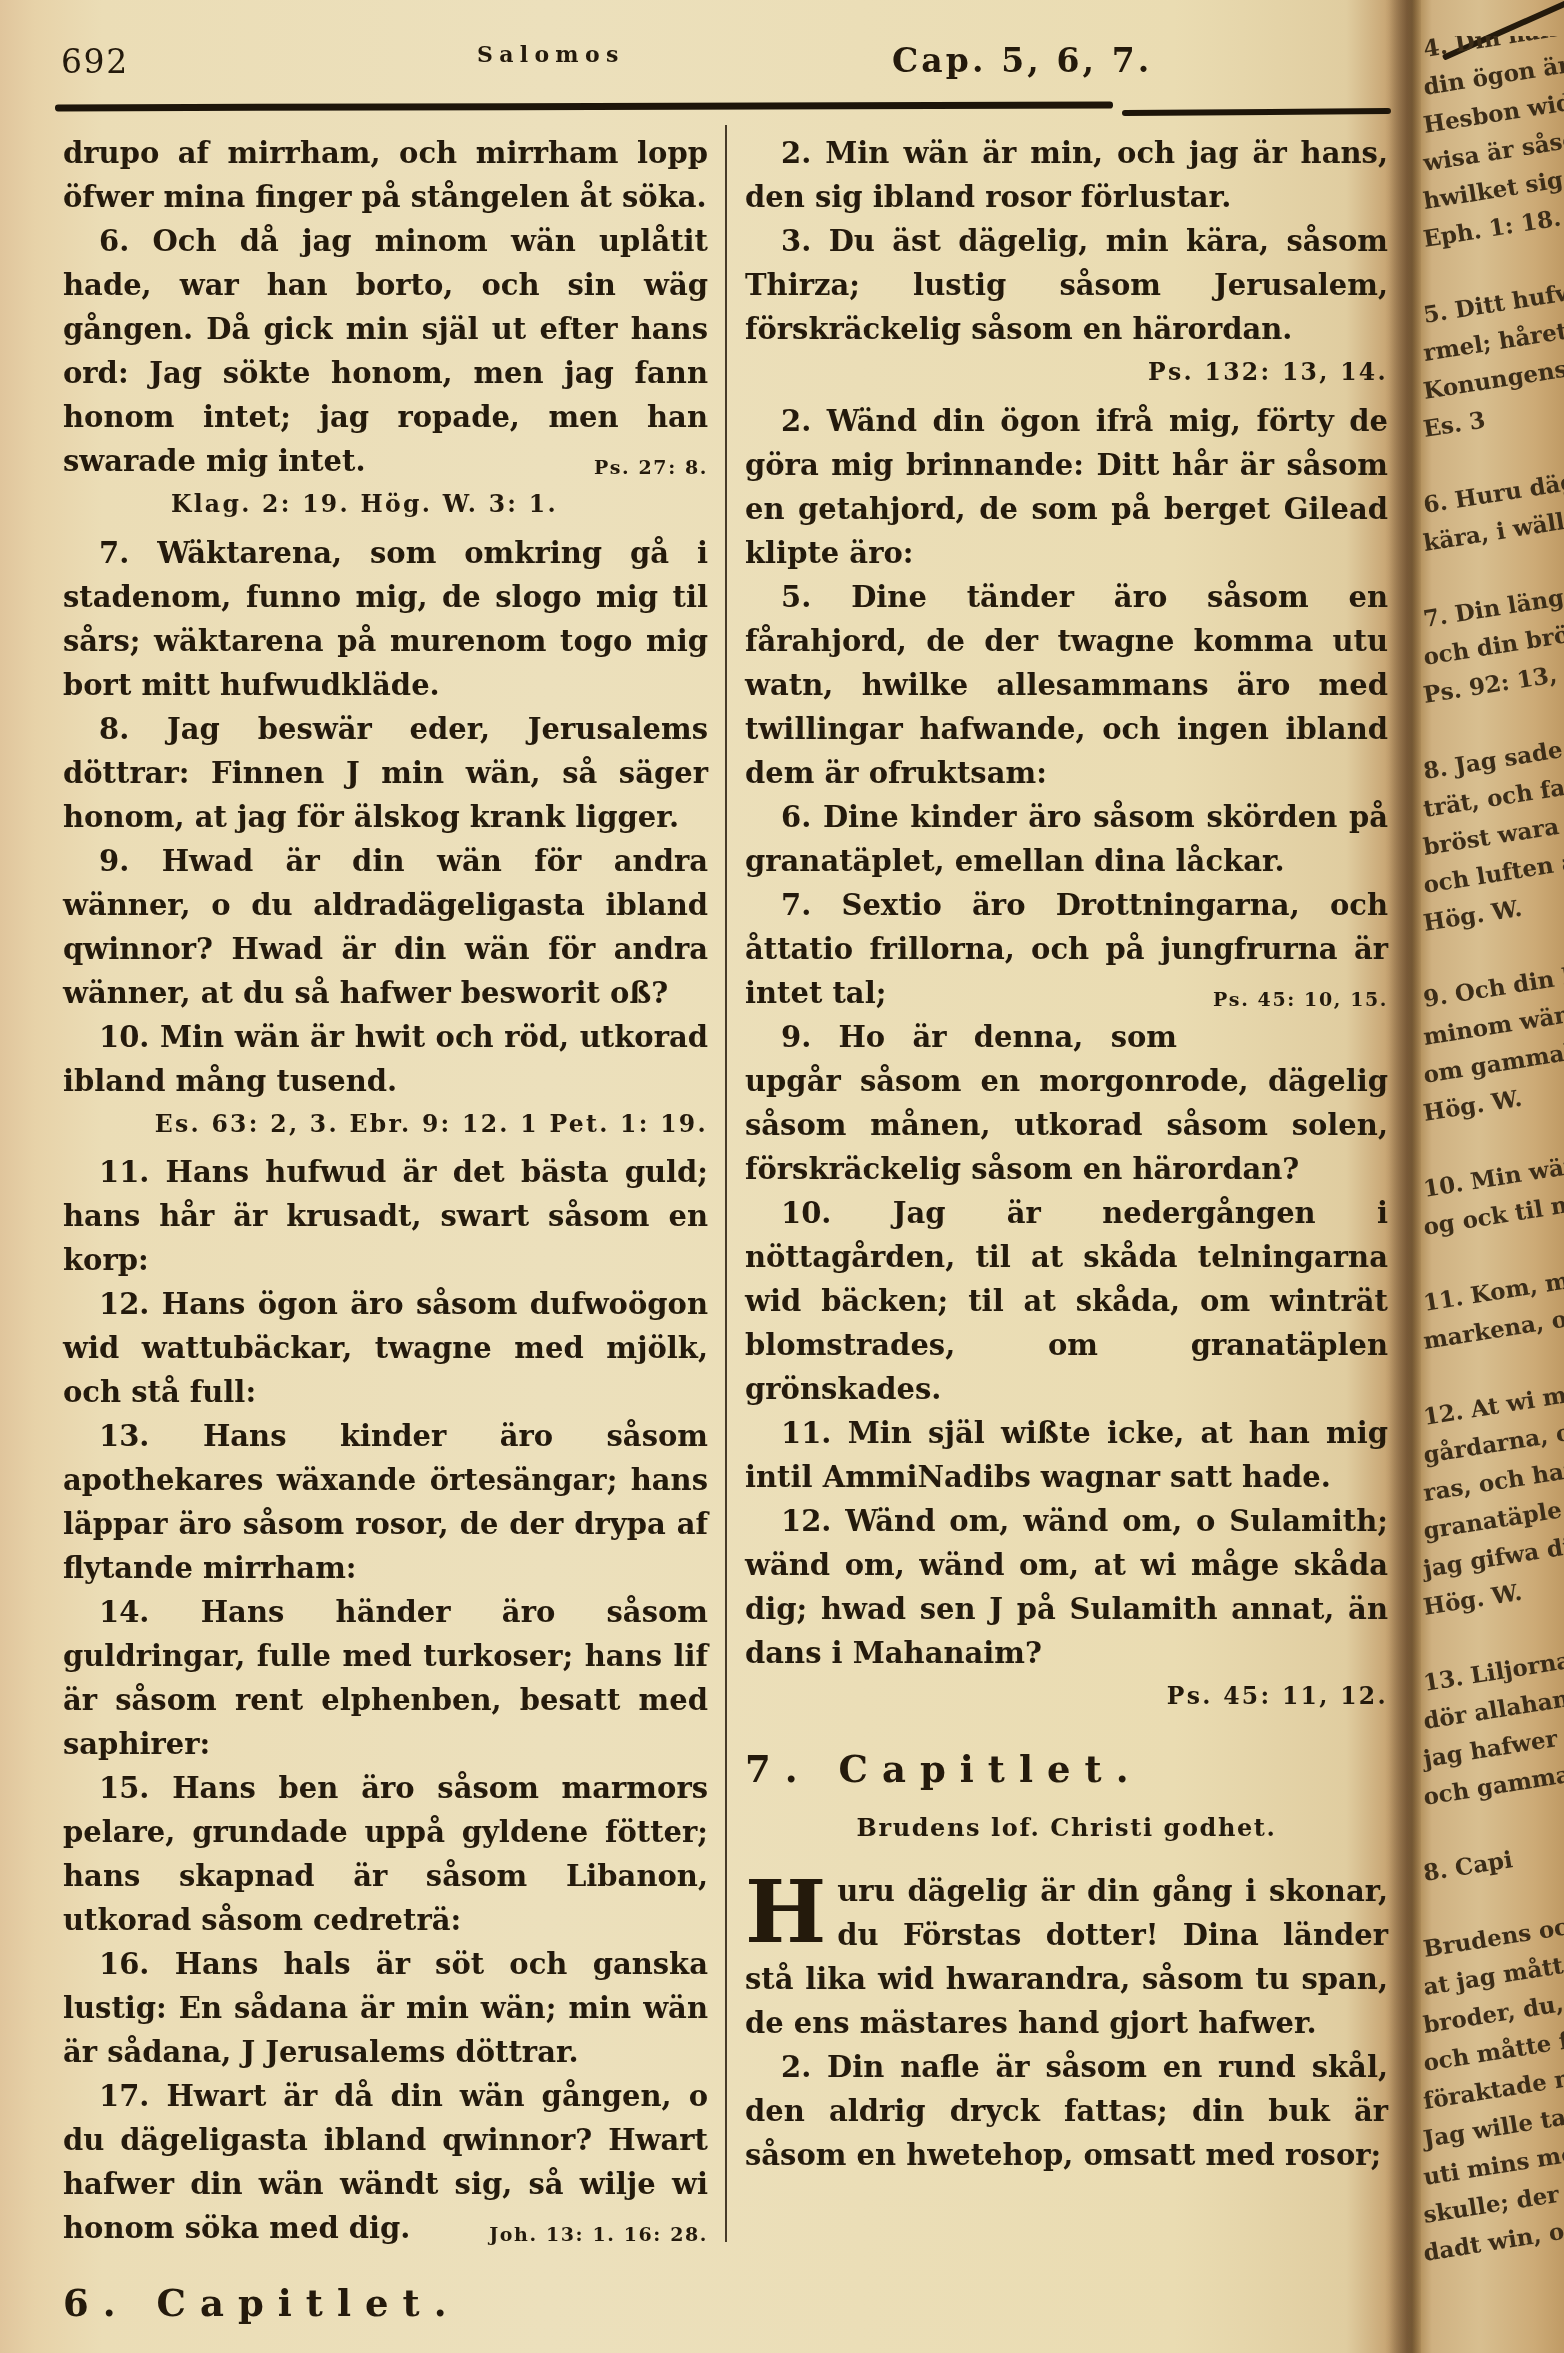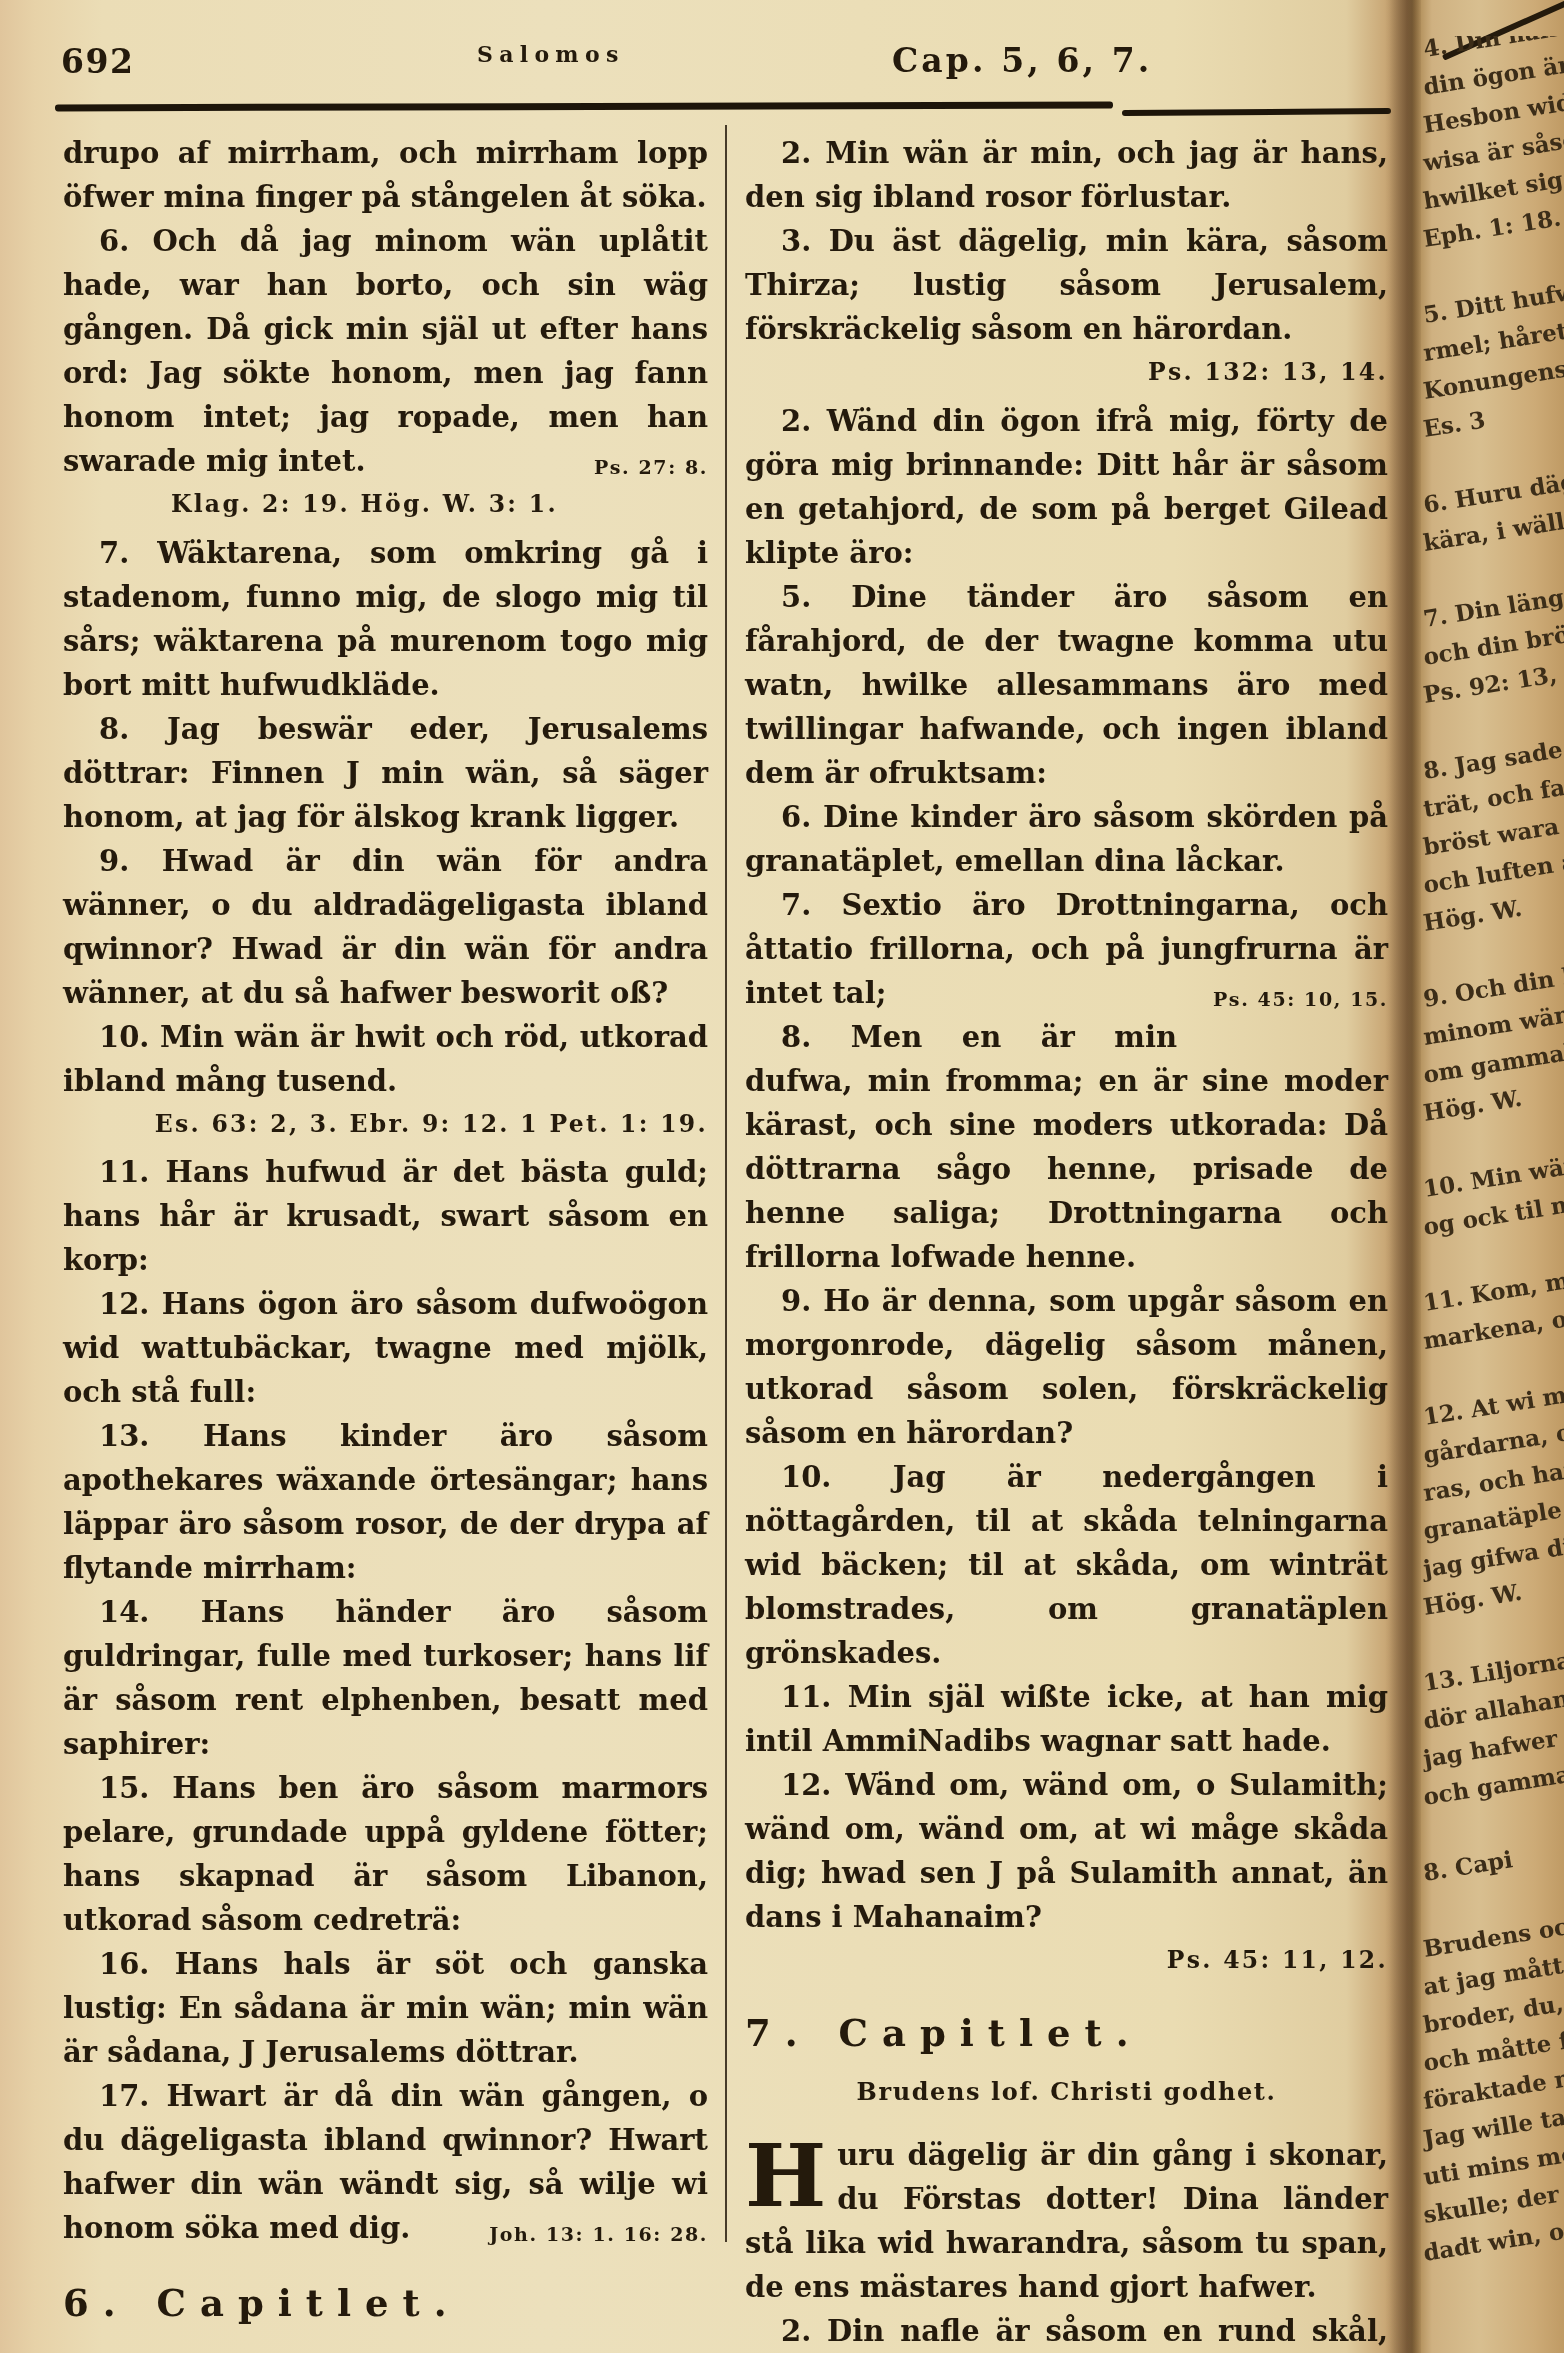--- a/index.html
+++ b/index.html
@@ -5,21 +5,21 @@
   html,body{margin:0;padding:0;}
   body{
     width:1565px;height:2354px;overflow:hidden;position:relative;
     font-family:"DejaVu Serif",serif;color:#241a0c;
     background:linear-gradient(90deg,
       #e0c59c 0px,#e7d2a8 35px,#ebddb6 102px,#ece0bc 548px,
       #eadcb2 1174px,#e0cda0 1346px,#c7a472 1389px,#94714a 1407px,
       #a9854f 1415px,#cfb181 1432px,#d8bf90 1479px,#cdab77 1534px,#bf9a64 1565px);
   }
   
-  .hdr-num{position:absolute;left:61px;top:42px;font-size:33px;font-weight:700;letter-spacing:1.6px;}
+  .hdr-num{position:absolute;left:61px;top:42px;font-size:33px;font-weight:400;letter-spacing:1.6px;}
   .hdr-book{position:absolute;left:477px;top:41px;font-size:22px;font-weight:700;letter-spacing:6.3px;}
   .hdr-cap{position:absolute;left:892px;top:41px;font-size:33px;font-weight:700;letter-spacing:3.1px;}
   .rule-a{position:absolute;left:55px;top:103px;width:1058px;height:7px;background:#1d150a;border-radius:3.1px;transform:rotate(-0.15deg);}
   .rule-b{position:absolute;left:1122px;top:109px;width:269px;height:6.3px;background:#1d150a;border-radius:3.1px;transform:rotate(-0.4deg);}
   
   .col{position:absolute;top:131px;}
   .col-left{left:63px;width:645px;}
   .col-right{left:745px;width:643px;}
   .divider{position:absolute;left:725px;top:125px;width:2.3px;height:2117px;background:#2a1e0f;opacity:.85;}
   .blk{margin:0;text-align:justify;font-size:29px;line-height:44px;font-weight:700;}
@@ -68,21 +68,20 @@
     <p class="blk chapter">6. Capitlet.</p>
   </div>
 <div class="col col-right">
     <p class="blk verse">2. Min wän är min, och jag är hans, den sig ibland rosor förlustar.</p>
     <p class="blk verse">3. Du äst dägelig, min kära, såsom Thirza; lustig såsom Jerusalem, förskräckelig såsom en härordan.</p>
     <p class="blk ref">Ps. 132: 13, 14.</p>
     <p class="blk verse">2. Wänd din ögon ifrå mig, förty de göra mig brinnande: Ditt hår är såsom en getahjord, de som på berget Gilead klipte äro:</p>
     <p class="blk verse">5. Dine tänder äro såsom en fårahjord, de der twagne komma utu watn, hwilke allesammans äro med twillingar hafwande, och ingen ibland dem är ofruktsam:</p>
     <p class="blk verse">6. Dine kinder äro såsom skörden på granatäplet, emellan dina låckar.</p>
     <p class="blk verse">7. Sextio äro Drottningarna, och åttatio frillorna, och på jungfrurna är intet tal;<span class="ref-inline">Ps. 45: 10, 15.</span></p>
-    <p class="blk verse">8. Men en är min dufwa, min fromma; en är sine moder kärast, och sine moders utkorada: Då döttrarna sågo henne, prisade de henne saliga; Drottningarna och frillorna lofwade henne.</p>
     <p class="blk verse">9. Ho är denna, som upgår såsom en morgonrode, dägelig såsom månen, utkorad såsom solen, förskräckelig såsom en härordan?</p>
     <p class="blk verse">10. Jag är nedergången i nöttagården, til at skåda telningarna wid bäcken; til at skåda, om winträt blomstrades, om granatäplen grönskades.</p>
     <p class="blk verse">11. Min själ wißte icke, at han mig intil AmmiNadibs wagnar satt hade.</p>
     <p class="blk verse">12. Wänd om, wänd om, o Sulamith; wänd om, wänd om, at wi måge skåda dig; hwad sen J på Sulamith annat, än dans i Mahanaim?</p>
     <p class="blk ref">Ps. 45: 11, 12.</p>
     <p class="blk chapter">7. Capitlet.</p>
     <p class="blk subtitle">Brudens lof.  Christi godhet.</p>
     <p class="blk dropcap"><span class="initial">H</span>uru dägelig är din gång i skonar, du Förstas dotter! Dina länder stå lika wid hwarandra, såsom tu span, de ens mästares hand gjort hafwer.</p>
     <p class="blk verse">2. Din nafle är såsom en rund skål, den aldrig dryck fattas; din buk är såsom en hwetehop, omsatt med rosor;</p>
   </div>

